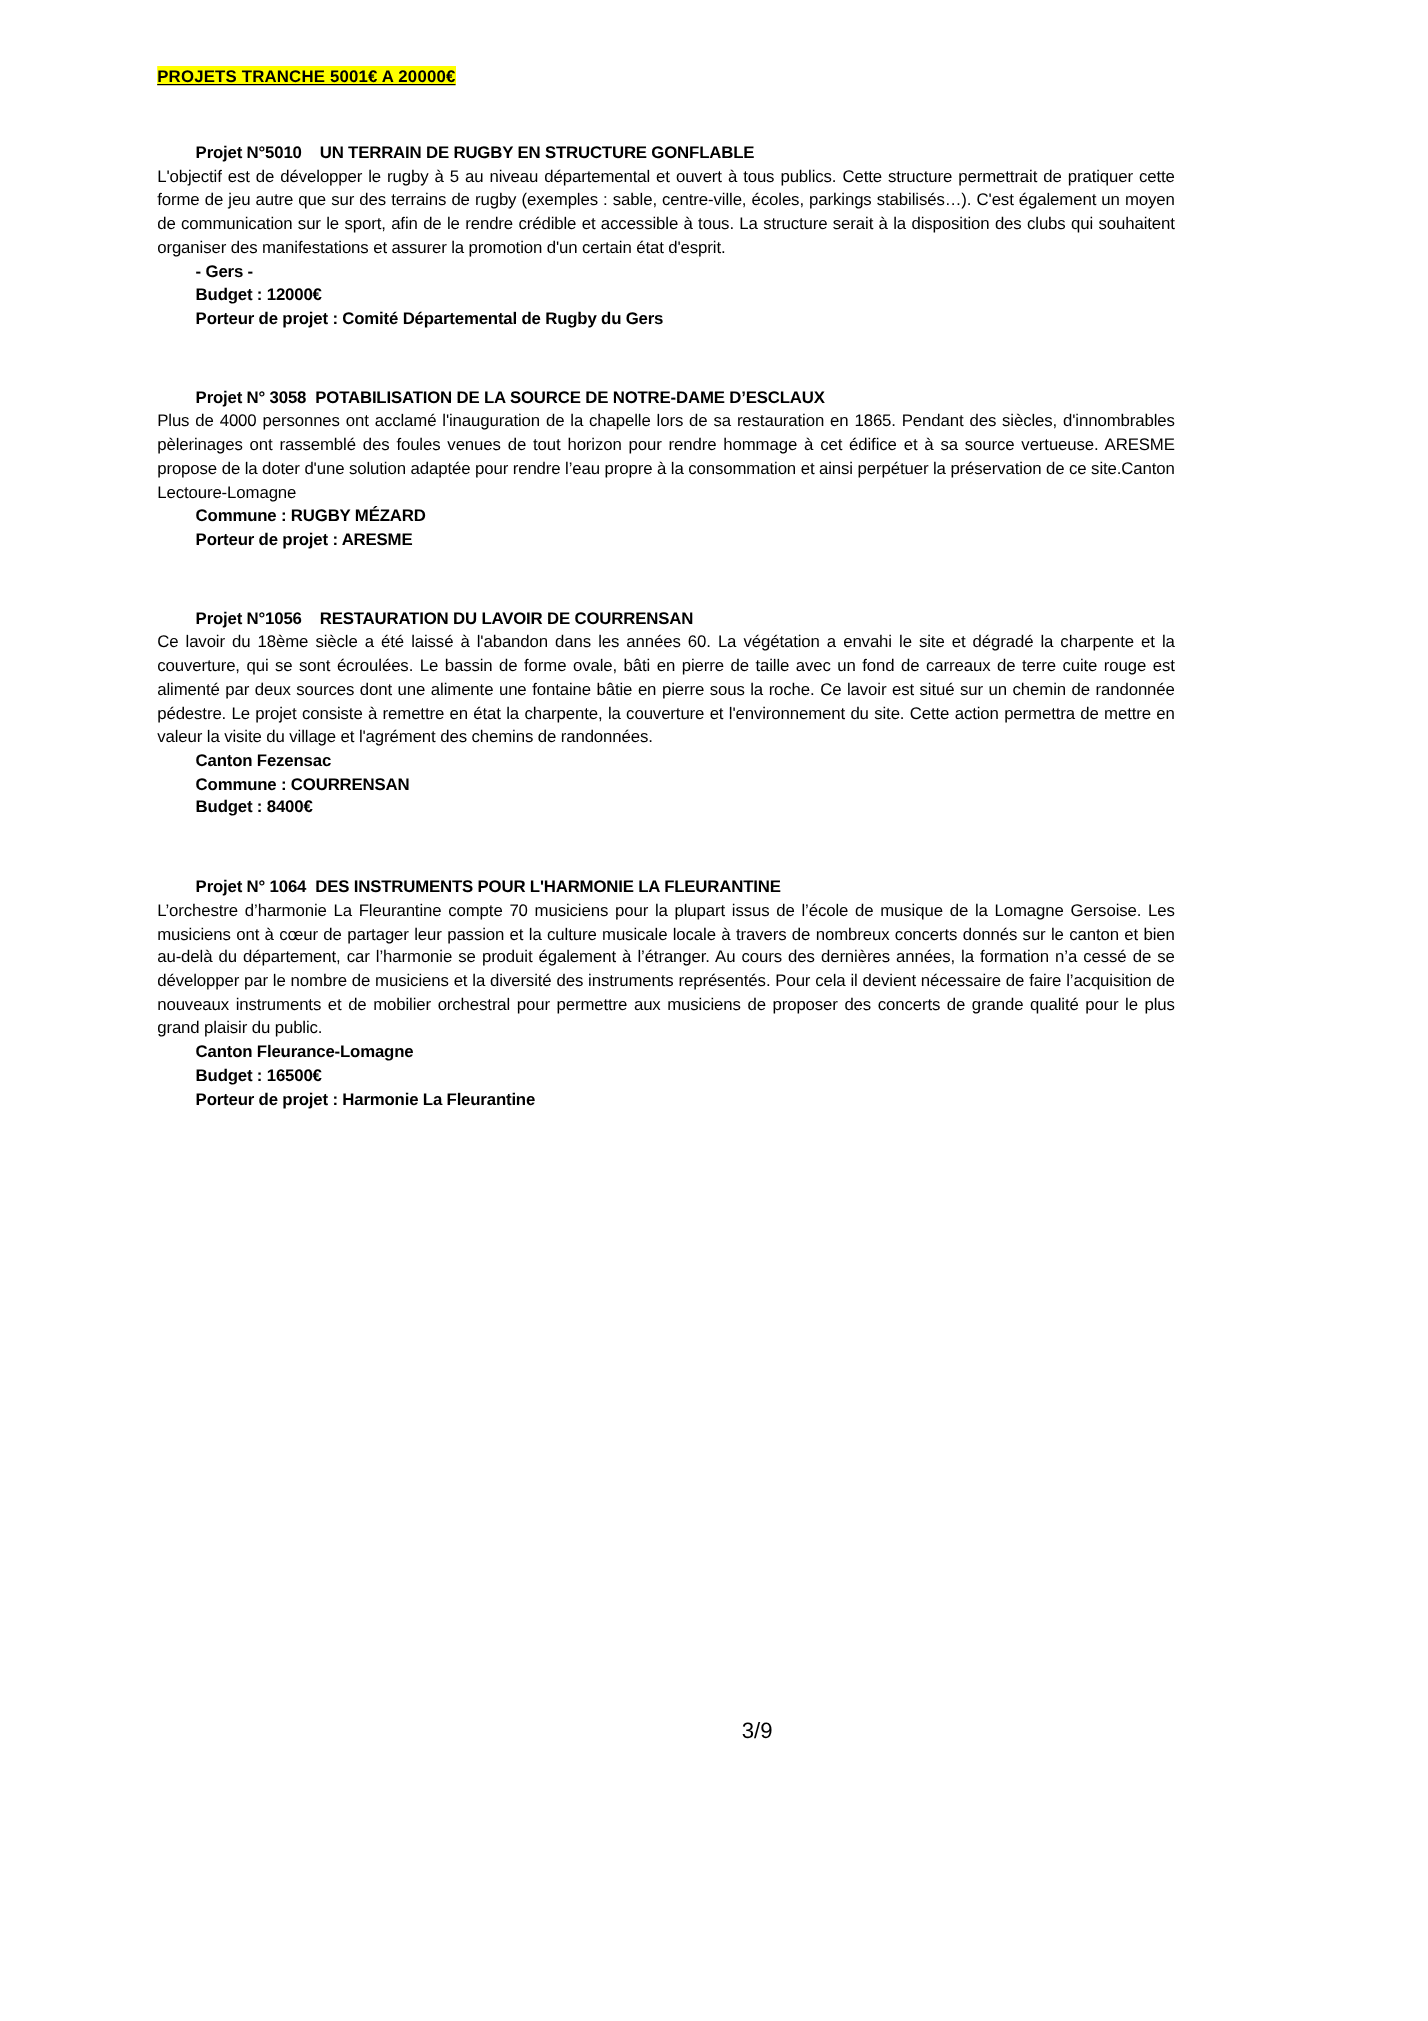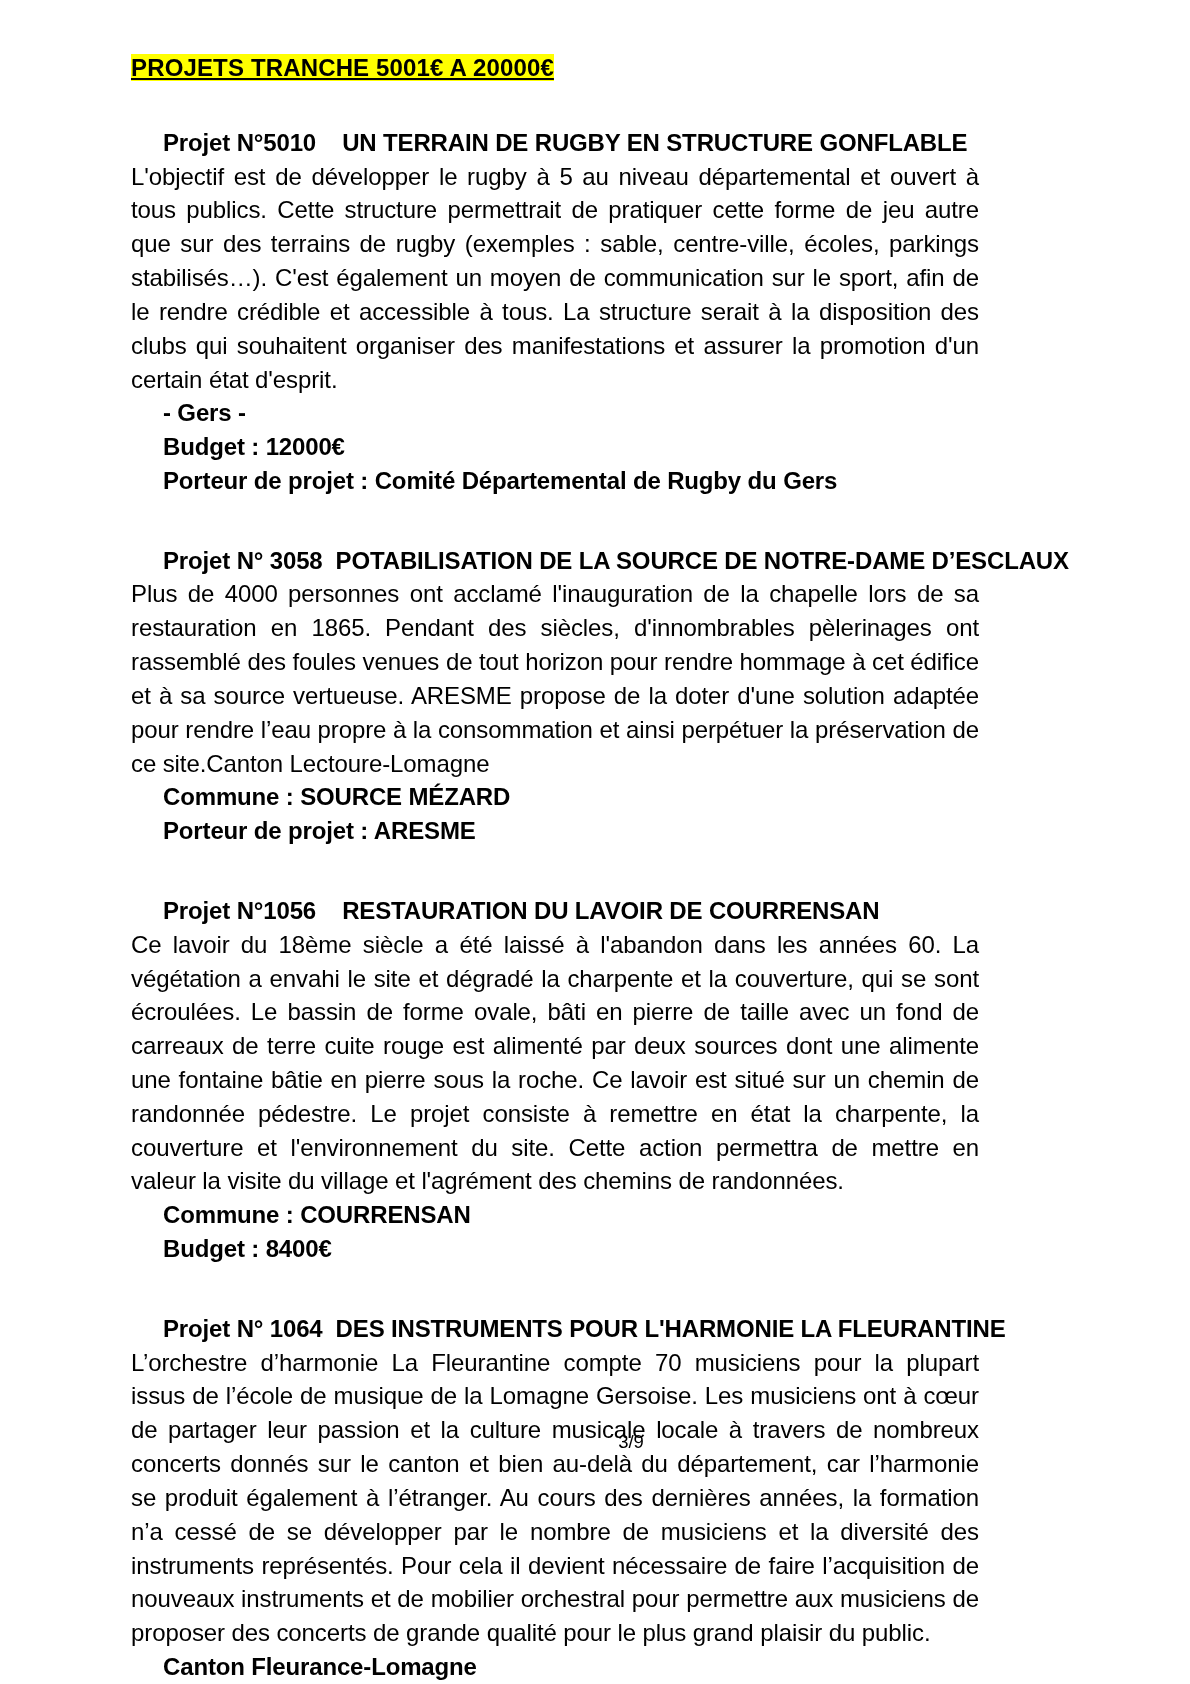--- a/index.html
+++ b/index.html
@@ -74,21 +74,21 @@
     line-height: 1.41;
     margin: 0;
     white-space: pre;
   }
 
   
   .content {
     -webkit-font-smoothing: antialiased;
   }
   .proj-heading, .proj-body, .meta-line, .doc-title {
-    font-size: 24px;
+    font-size: 14px;
   }
   .proj-heading, .meta-line {
     letter-spacing: -0.15px;
     margin-left: 32px;
   }
   .proj-body {
     letter-spacing: -0.1px;
     word-spacing: 0px;
   }
 
@@ -119,27 +119,28 @@
       <div class="proj-heading">Projet N°5010    UN TERRAIN DE RUGBY EN STRUCTURE GONFLABLE</div>
       <div class="proj-body"><span>L'objectif est de développer le rugby à 5 au niveau départemental et ouvert à tous publics. Cette structure permettrait de pratiquer cette forme de jeu autre que sur des terrains de rugby (exemples : sable, centre-ville, écoles, parkings stabilisés…). C'est également un moyen de communication sur le sport, afin de le rendre crédible et accessible à tous. La structure serait à la disposition des clubs qui souhaitent organiser des manifestations et assurer la promotion d'un certain état d'esprit.</span><span class="bold-inline"></span></div>
       <div class="meta-line">- Gers -</div>
       <div class="meta-line">Budget : 12000€</div>
       <div class="meta-line">Porteur de projet : Comité Départemental de Rugby du Gers</div>
     </div>
 
     <div class="project">
       <div class="proj-heading">Projet N° 3058  POTABILISATION DE LA SOURCE DE NOTRE-DAME D’ESCLAUX</div>
       <div class="proj-body"><span>Plus de 4000 personnes ont acclamé l'inauguration de la chapelle lors de sa restauration en 1865. Pendant des siècles, d'innombrables pèlerinages ont rassemblé des foules venues de tout horizon pour rendre hommage à cet édifice et à sa source vertueuse. ARESME propose de la doter d'une solution adaptée pour rendre l’eau propre à la consommation et ainsi perpétuer la préservation de ce site.</span><span class="bold-inline">Canton Lectoure-Lomagne</span></div>
-      <div class="meta-line">Commune : SOURCE MÉZARD</div>
+      <div class="meta-line">Commune : RUGBY MÉZARD</div>
       <div class="meta-line">Porteur de projet : ARESME</div>
     </div>
 
     <div class="project">
       <div class="proj-heading">Projet N°1056    RESTAURATION DU LAVOIR DE COURRENSAN</div>
       <div class="proj-body"><span>Ce lavoir du 18ème siècle a été laissé à l'abandon dans les années 60. La végétation a envahi le site et dégradé la charpente et la couverture, qui se sont écroulées. Le bassin de forme ovale, bâti en pierre de taille avec un fond de carreaux de terre cuite rouge est alimenté par deux sources dont une alimente une fontaine bâtie en pierre sous la roche. Ce lavoir est situé sur un chemin de randonnée pédestre. Le projet consiste à remettre en état la charpente, la couverture et l'environnement du site. Cette action permettra de mettre en valeur la visite du village et l'agrément des chemins de randonnées.</span><span class="bold-inline"></span></div>
+      <div class="meta-line">Canton Fezensac</div>
       <div class="meta-line">Commune : COURRENSAN</div>
       <div class="meta-line">Budget : 8400€</div>
     </div>
 
     <div class="project">
       <div class="proj-heading">Projet N° 1064  DES INSTRUMENTS POUR L'HARMONIE LA FLEURANTINE</div>
       <div class="proj-body"><span>L’orchestre d’harmonie La Fleurantine compte 70 musiciens pour la plupart issus de l’école de musique de la Lomagne Gersoise. Les musiciens ont à cœur de partager leur passion et la culture musicale locale à travers de nombreux concerts donnés sur le canton et bien au-delà du département, car l’harmonie se produit également à l’étranger. Au cours des dernières années, la formation n’a cessé de se développer par le nombre de musiciens et la diversité des instruments représentés. Pour cela il devient nécessaire de faire l’acquisition de nouveaux instruments et de mobilier orchestral pour permettre aux musiciens de proposer des concerts de grande qualité pour le plus grand plaisir du public.</span><span class="bold-inline"></span></div>
       <div class="meta-line">Canton Fleurance-Lomagne</div>
       <div class="meta-line">Budget : 16500€</div>
       <div class="meta-line">Porteur de projet : Harmonie La Fleurantine</div>

